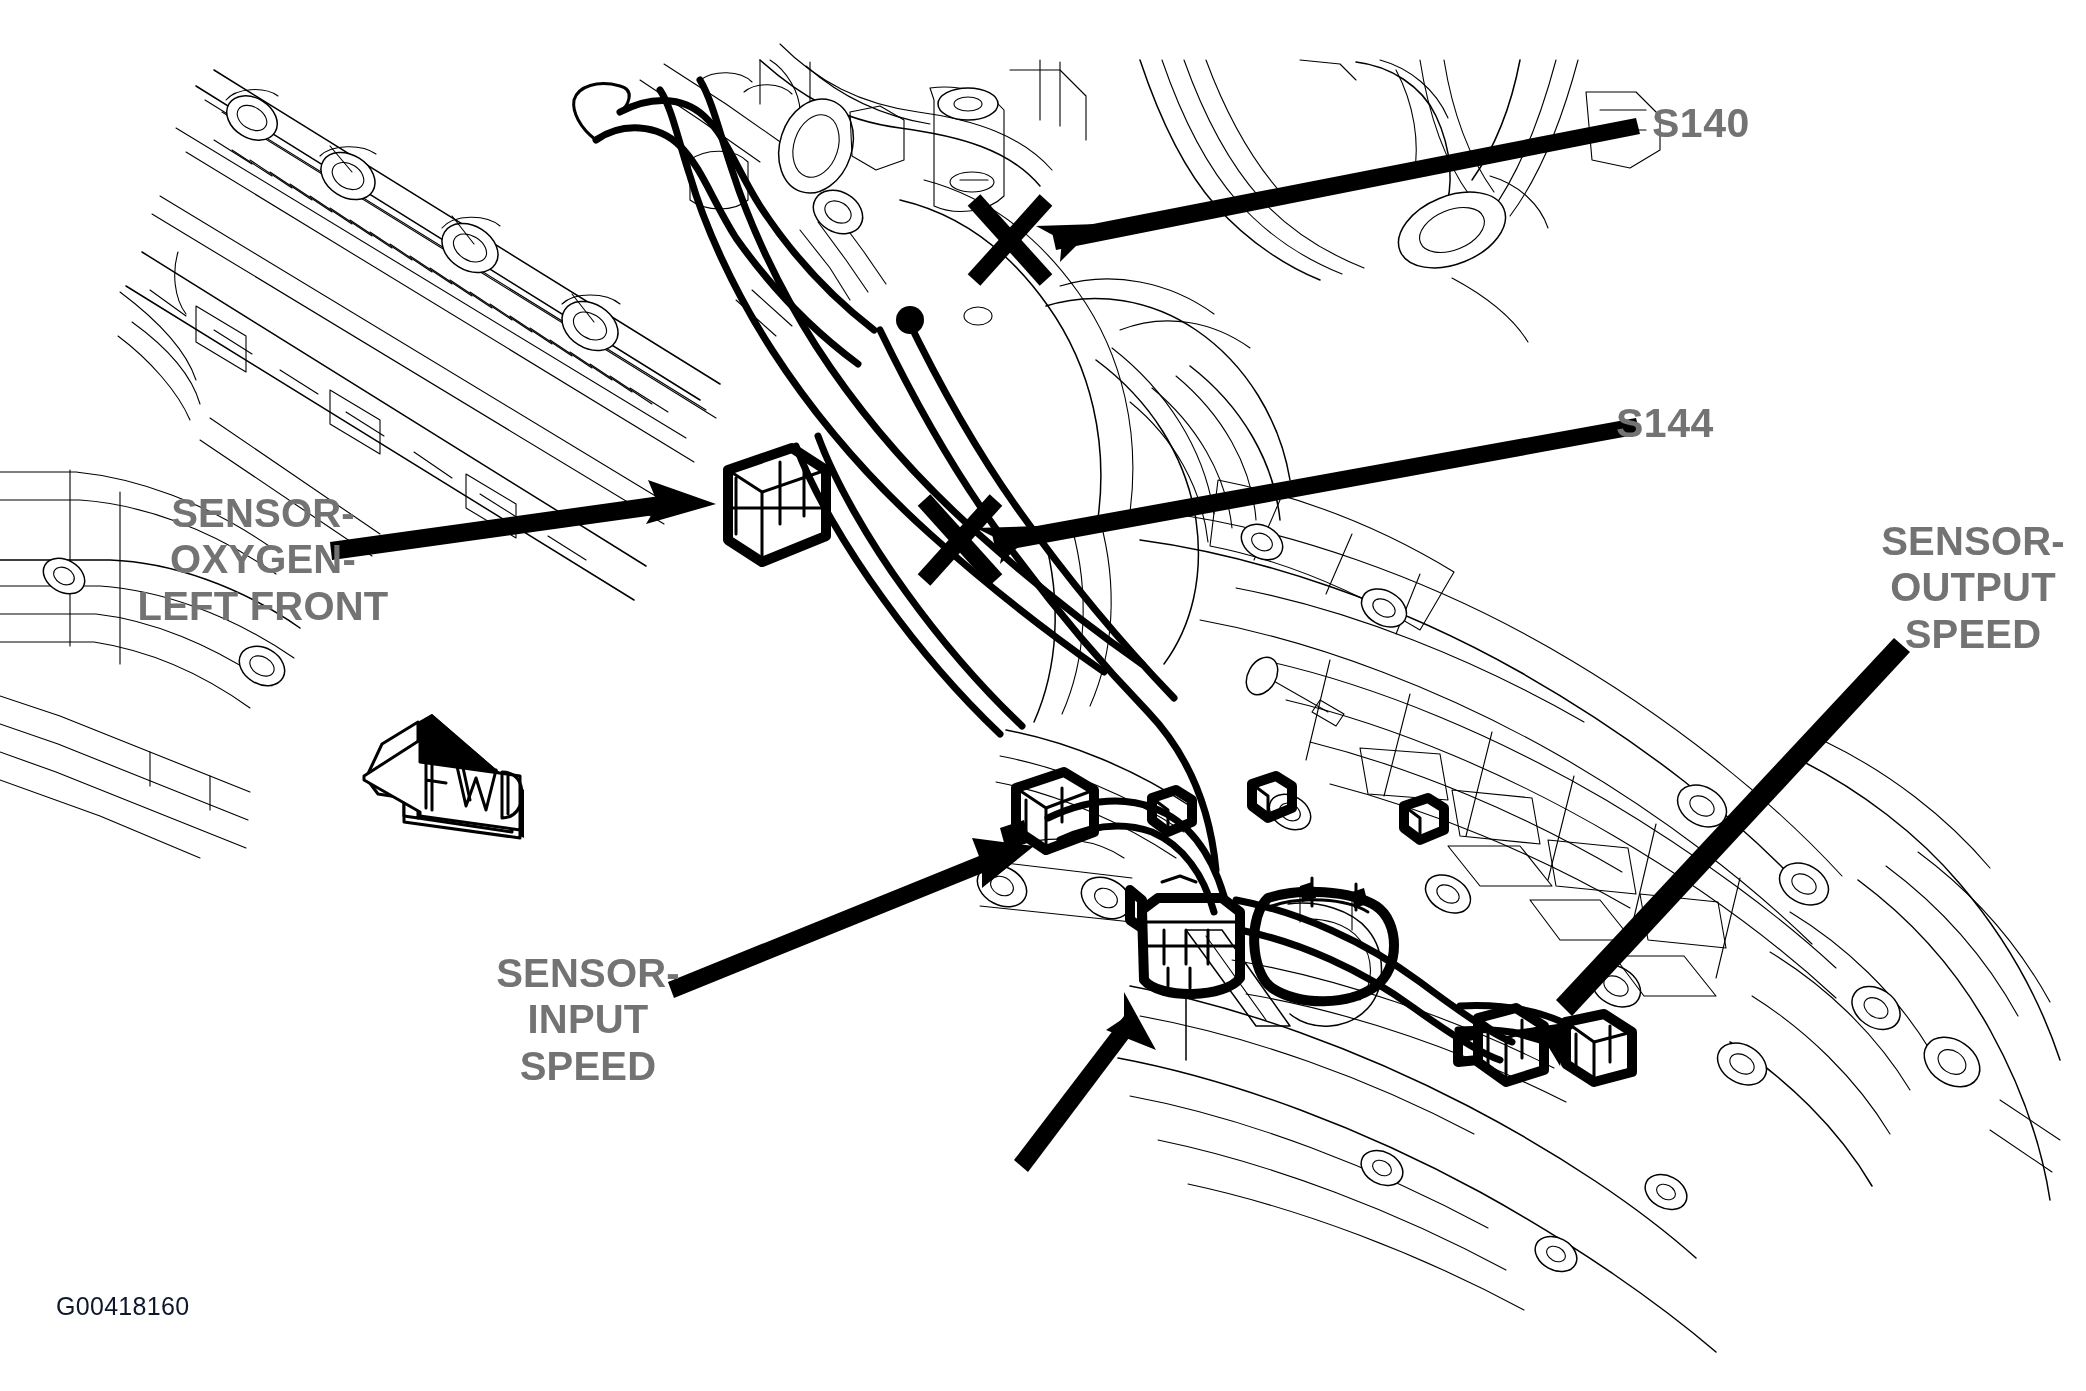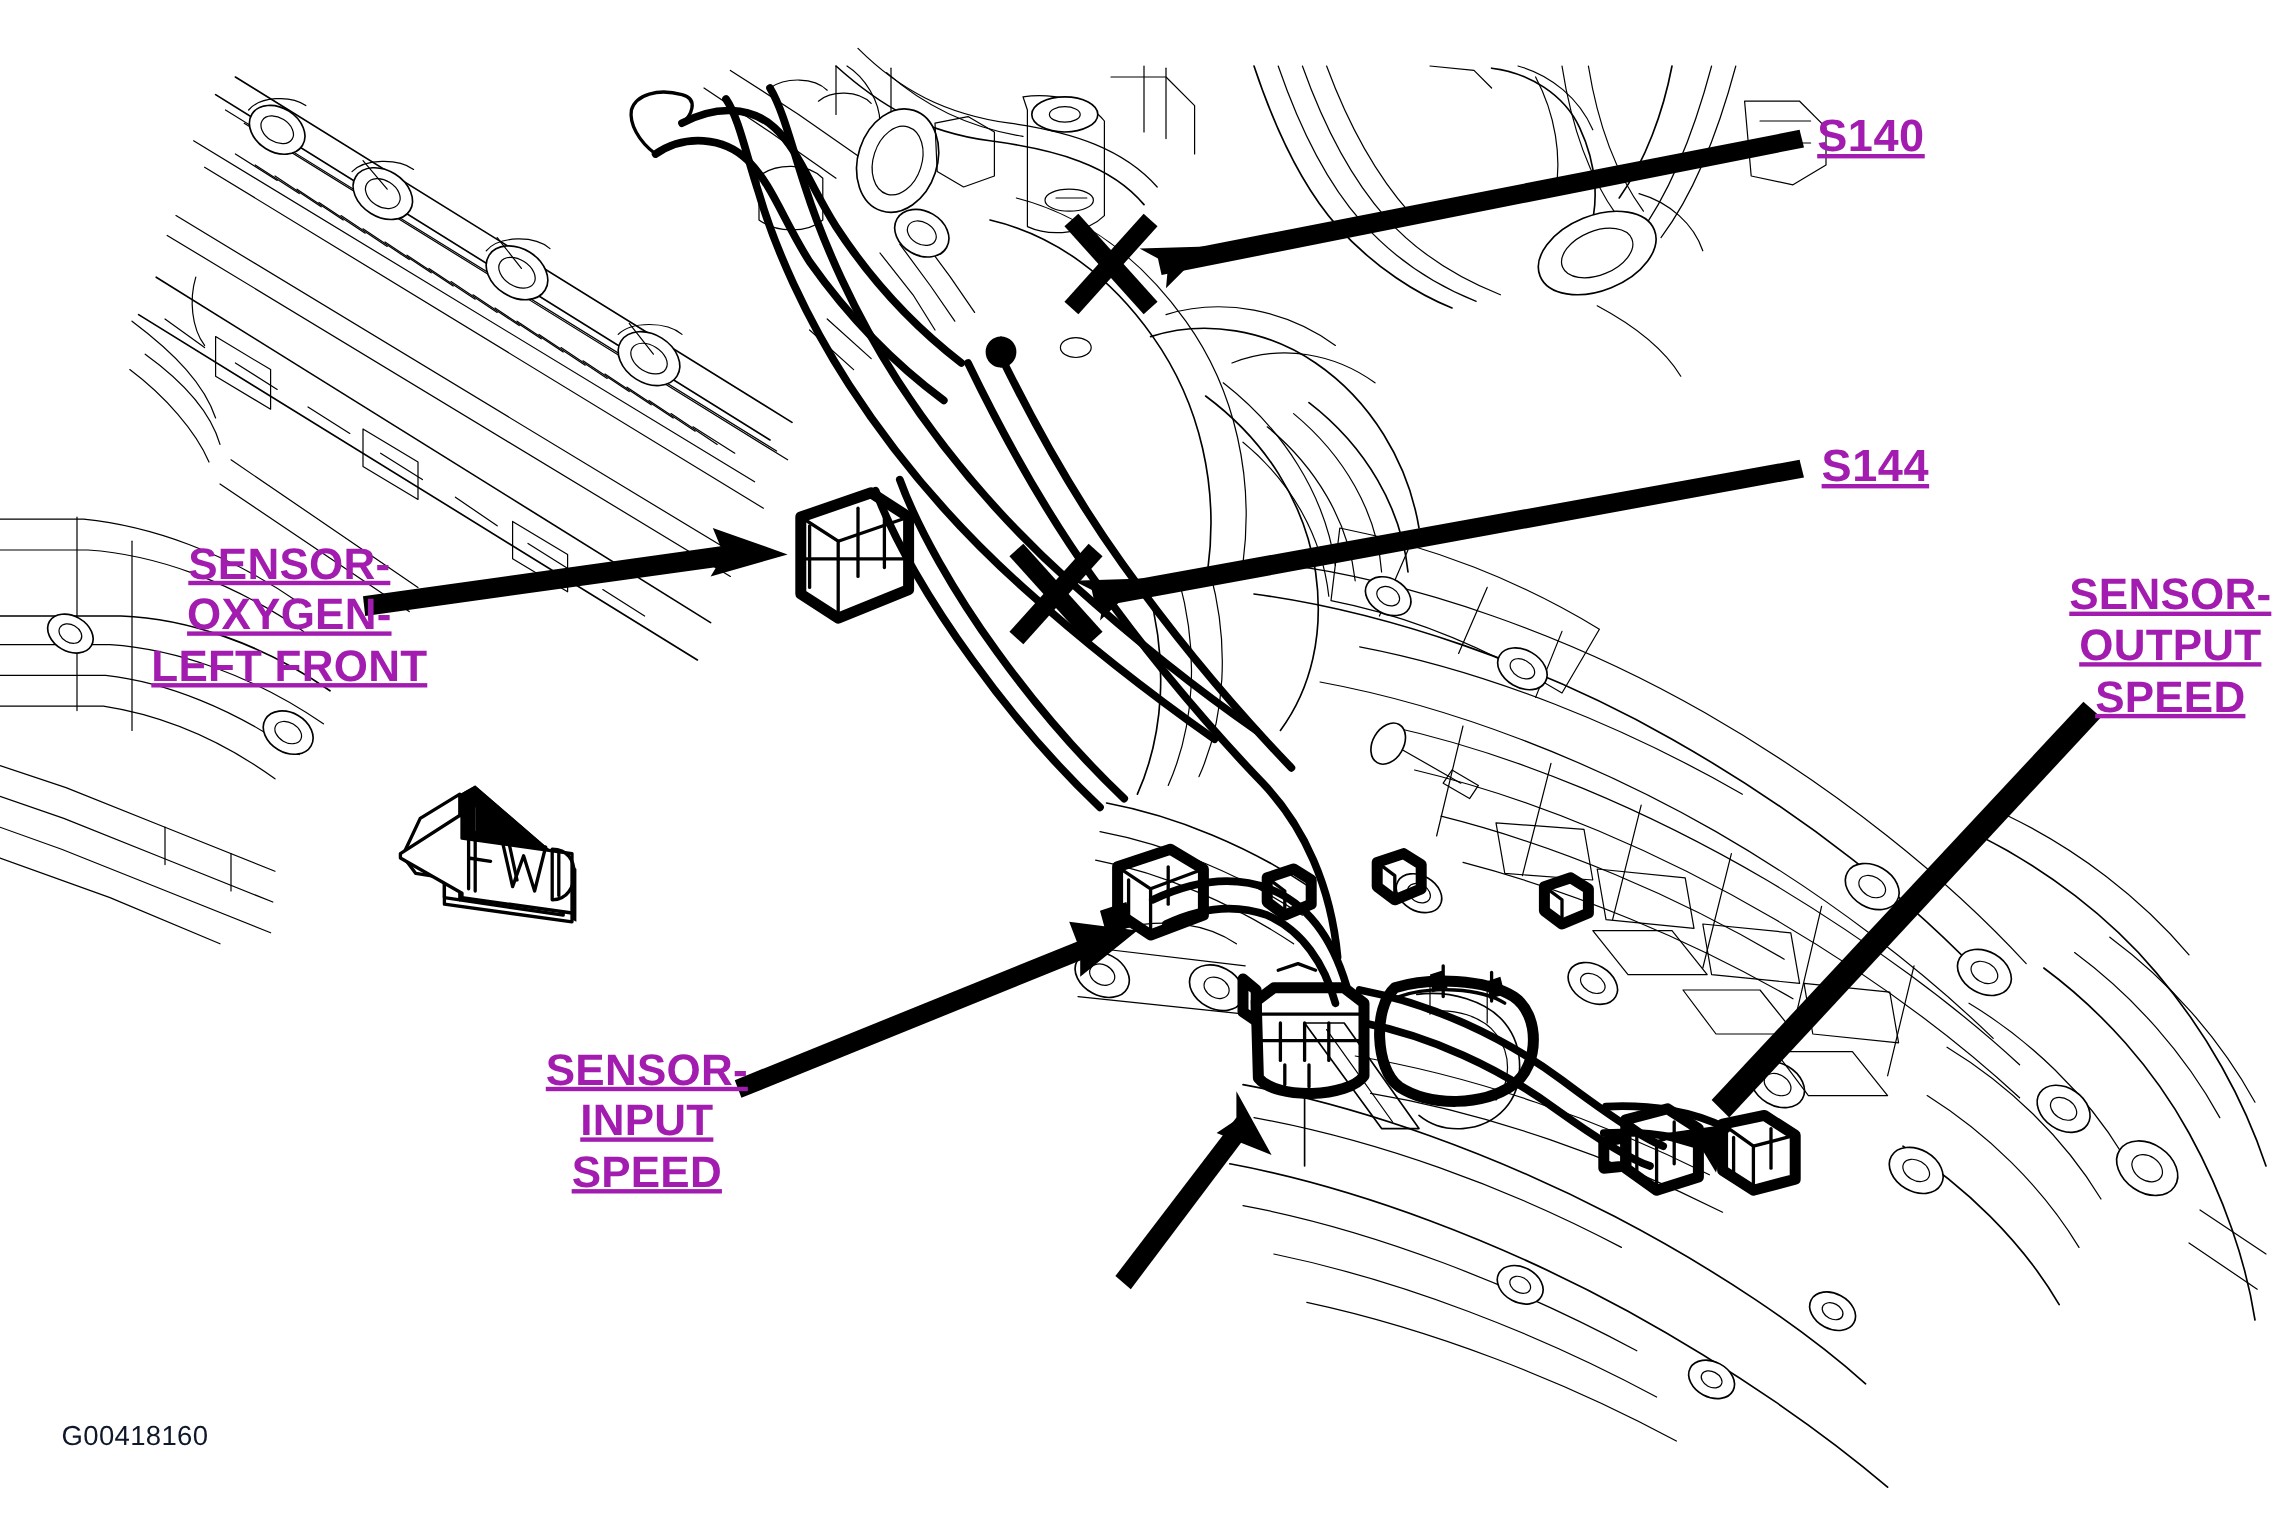--- a/index.html
+++ b/index.html
@@ -22,26 +22,25 @@
     position: absolute;
     left: 0;
     top: 0;
     width: 2086px;
     height: 1391px;
   }
   .callout {
     position: absolute;
     font-family: "Liberation Sans", sans-serif;
     font-weight: bold;
-    color: #a21caf;
+    color: #737373;
     line-height: 1.16;
     letter-spacing: 0.2px;
     white-space: pre-line;
     text-align: center;
-    text-decoration: underline;
   }
   .callout.big {
     font-size: 40px;
   }
   .callout.code {
     font-size: 41px;
     text-align: left;
     letter-spacing: 0.5px;
   }
   #fig-id {
@@ -52,21 +51,21 @@
     font-size: 25px;
     color: #0f172a;
     letter-spacing: 0.3px;
   }
   
   #lbl-oxygen  { left: 78px;   top: 490px;  width: 370px; text-align: center; }
   #lbl-input   { left: 438px;  top: 950px;  width: 300px; text-align: center; }
   #lbl-assy    { left: 778px;  top: 1158px; width: 340px; text-align: center; }
   #lbl-output  { left: 1858px; top: 518px;  width: 230px; text-align: center; }
   #lbl-s140    { left: 1652px; top: 100px;  width: 200px; }
-  #lbl-s144    { left: 1656px; top: 400px;  width: 200px; }
+  #lbl-s144    { left: 1616px; top: 400px;  width: 200px; }
 </style>
 </head>
 <body>
 
 <div id="stage">
 
   <svg id="art" viewBox="0 0 2086 1391" xmlns="http://www.w3.org/2000/svg">
     <defs>
       <style>
         .t  { fill:none; stroke:#000; stroke-width:1.5; stroke-linejoin:round; stroke-linecap:round; }

